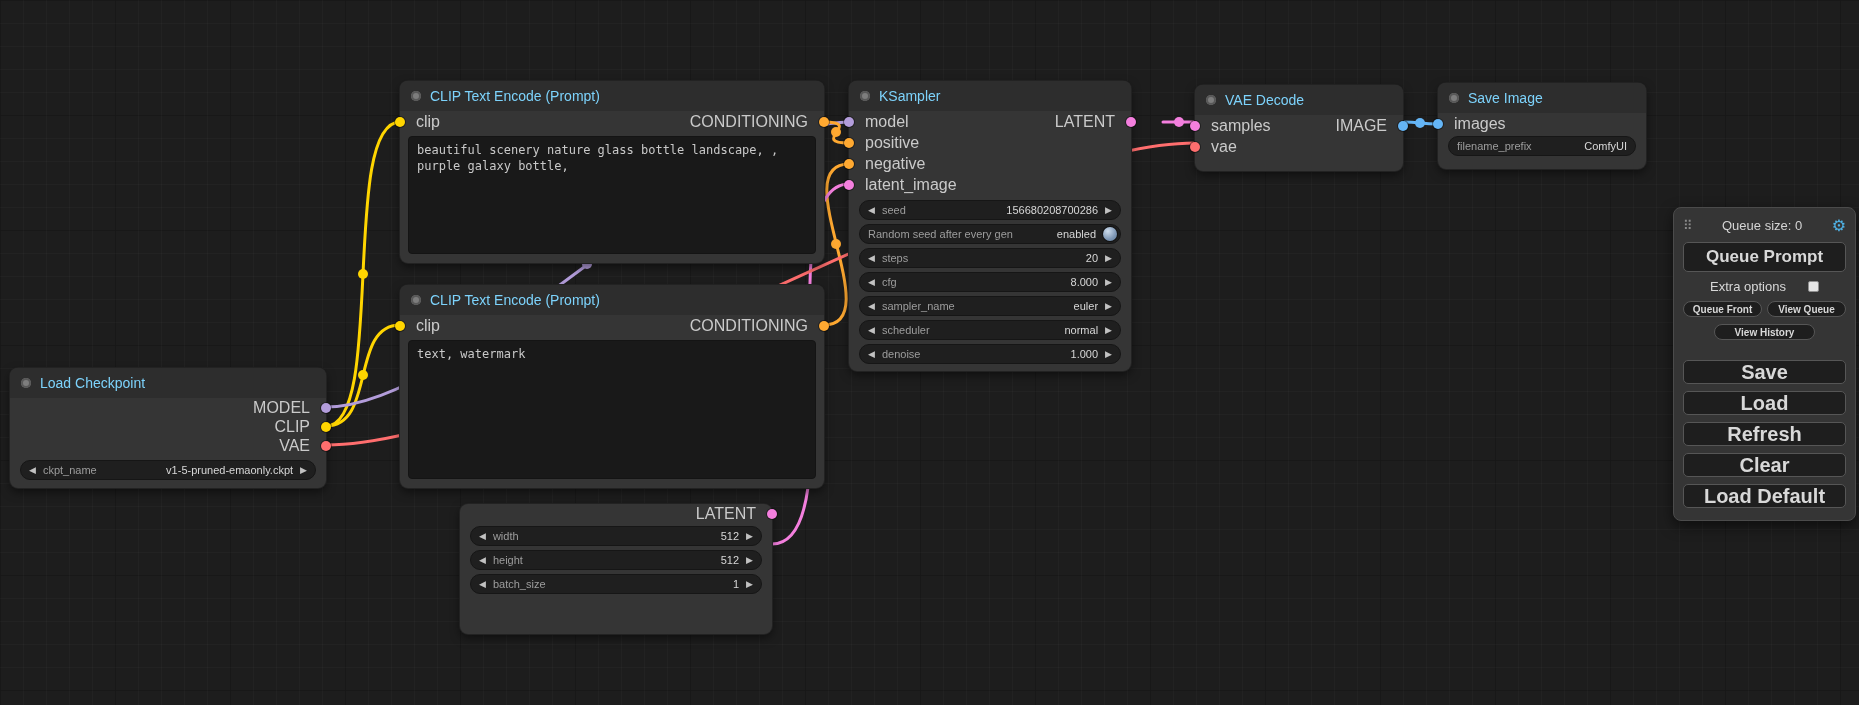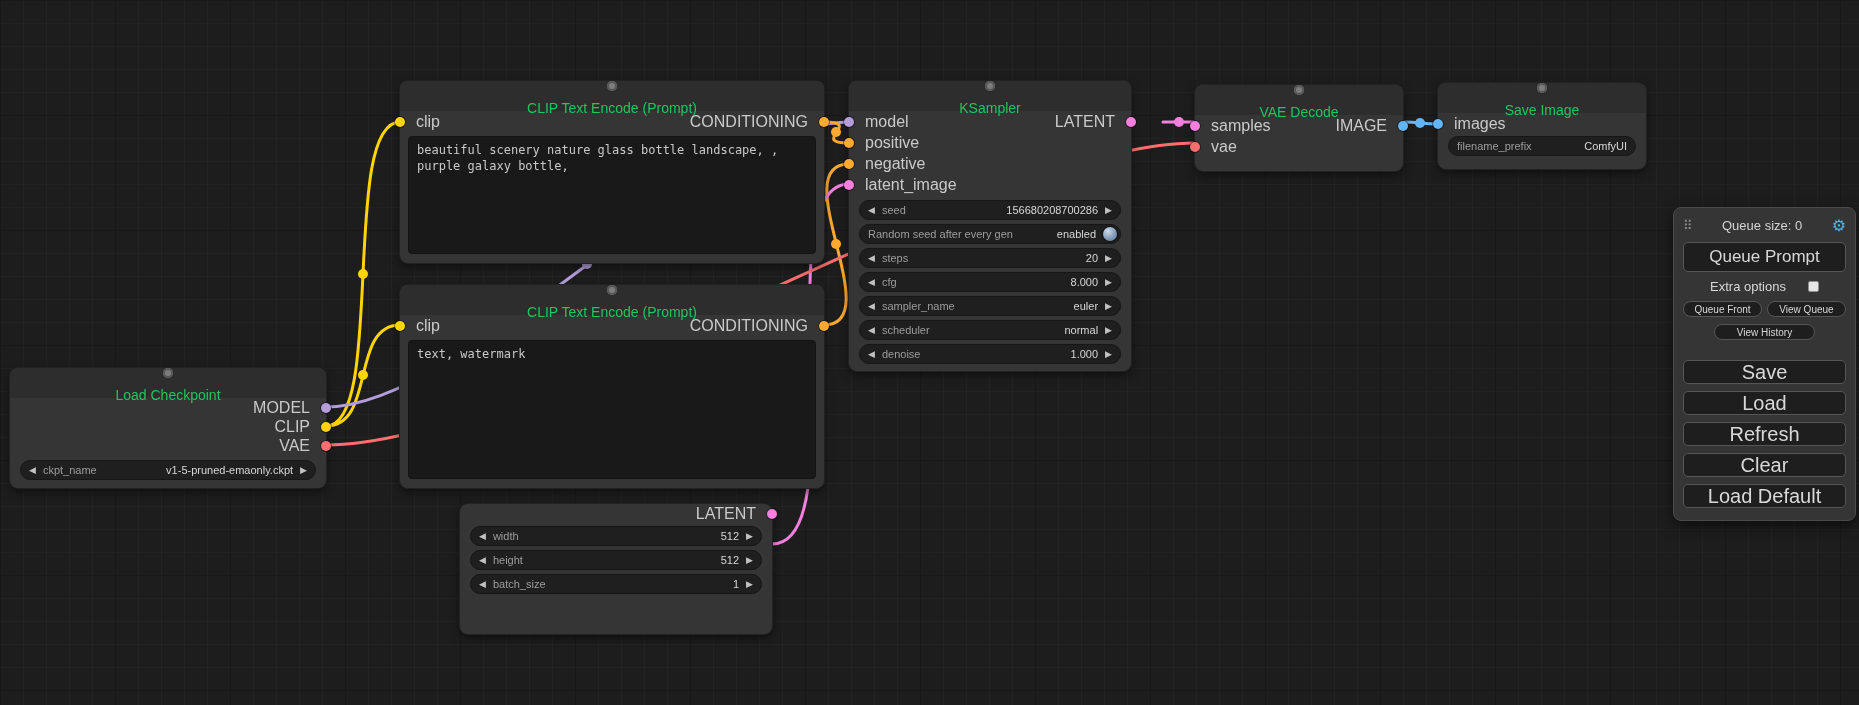--- a/index.html
+++ b/index.html
@@ -17,21 +17,21 @@
   #wires { position:absolute; top:0; left:0; z-index:1; pointer-events:none; }
   #wires path { fill:none; stroke-width:3; stroke-linecap:round; }
 
   .node {
     position:absolute; z-index:2; background:#353535; border-radius:8px;
     box-shadow:0 0 0 1px #222, 0 4px 10px rgba(0,0,0,0.5);
   }
   .node-title {
     height:30px; background:#2d2d2d; border-radius:7px 7px 0 0;
     display:flex; align-items:center; gap:9px; padding:0 11px;
-    color:#22c55e; font-size:14px; white-space:nowrap;flex-direction:column;
+    color:#7dd3fc; font-size:14px; white-space:nowrap;
   }
   .collapse-dot { width:10px; height:10px; border-radius:50%; background:#7d7d7d; box-shadow:inset 0 0 0 2px #585858; flex:0 0 auto; }
 
   .slot-row { position:relative; height:21px; display:flex; align-items:center; font-size:16px; color:#cacaca; }
   .slot-row.in  { padding-left:16px; }
   .slot-row.out { padding-right:16px; justify-content:flex-end; }
   .slot-row.both{ padding:0 16px; justify-content:space-between; }
   .slot-dot { position:absolute; width:10px; height:10px; border-radius:50%; top:50%; margin-top:-5px; box-shadow:0 0 0 1px rgba(0,0,0,.4); }
   .in-dot  { left:-5px; }
   .out-dot { right:-5px; }
@@ -63,21 +63,21 @@
     position:absolute; left:1673px; top:207px; width:183px; z-index:5;
     background:#353535; border:1px solid #4b4b4b; border-radius:8px;
     box-shadow:0 5px 14px rgba(0,0,0,.55); padding:8px 9px 12px;
     display:flex; flex-direction:column; gap:7px;
   }
   .qp-header { display:flex; align-items:center; justify-content:space-between; color:#d4d4d4; font-size:13px; }
   .drag-handle { color:#8b8b8b; font-size:13px; cursor:grab; }
   .gear { color:#4FB2E5; font-size:16px; cursor:pointer; }
   .qp-btn {
     background:#1e1e1e; border:1px solid #565656; border-radius:5px;
-    color:#d8d8d8; font-family:"Liberation Sans", sans-serif; cursor:pointer;
+    color:#d8d8d8; font-family:"Liberation Sans", sans-serif; cursor:pointer;font-weight:bold;
   }
   .qp-btn.big   { height:30px; font-size:17px; }
   .qp-btn.med   { height:24px; font-size:20px; }
   .qp-btn.small { height:16px; font-size:10px; border-radius:8px; padding:0 6px; }
   .qp-extra { display:flex; align-items:center; justify-content:center; gap:22px; color:#d8d8d8; font-size:13px; }
   .checkbox { width:11px; height:11px; background:#e6e6e6; border:1px solid #8f8f8f; border-radius:2px; display:inline-block; }
   .qp-row { display:flex; gap:5px; justify-content:space-between; }
   .qp-row .qp-btn { flex:1; }
   .qp-center { align-self:center; width:62%; }
   .qp-gap { height:6px; }

